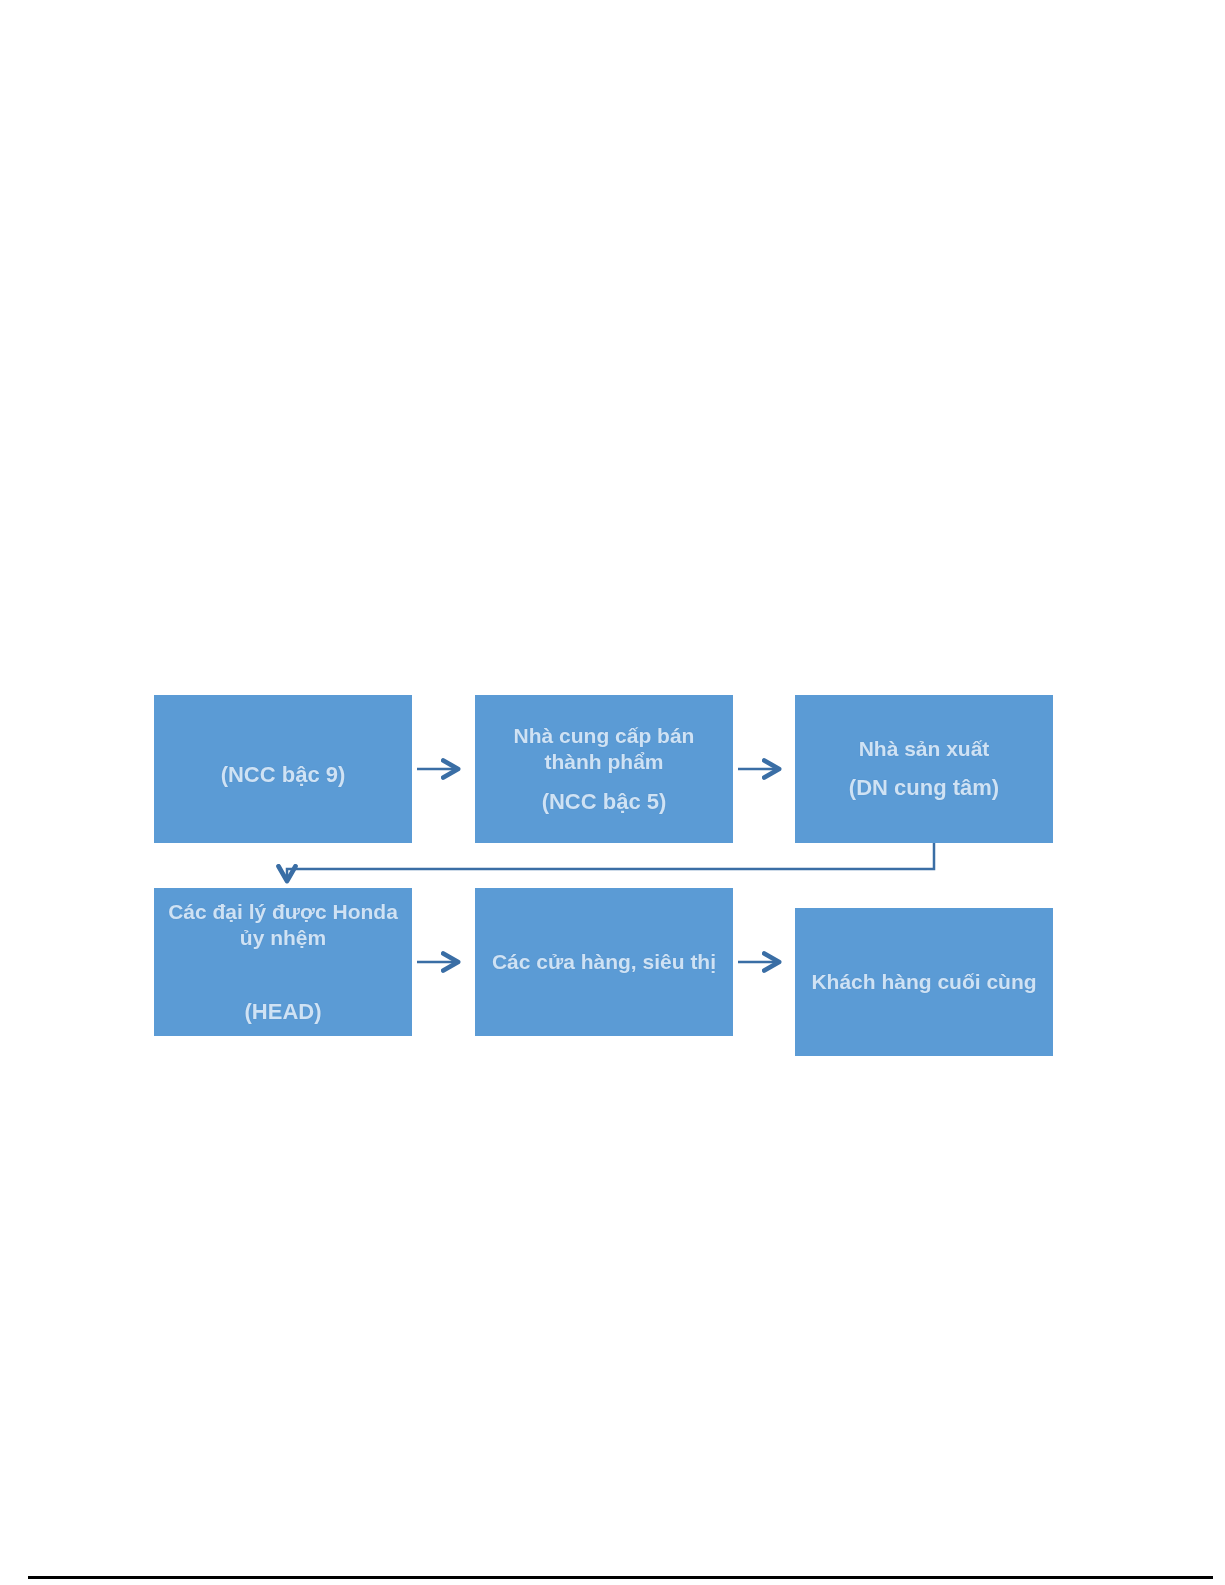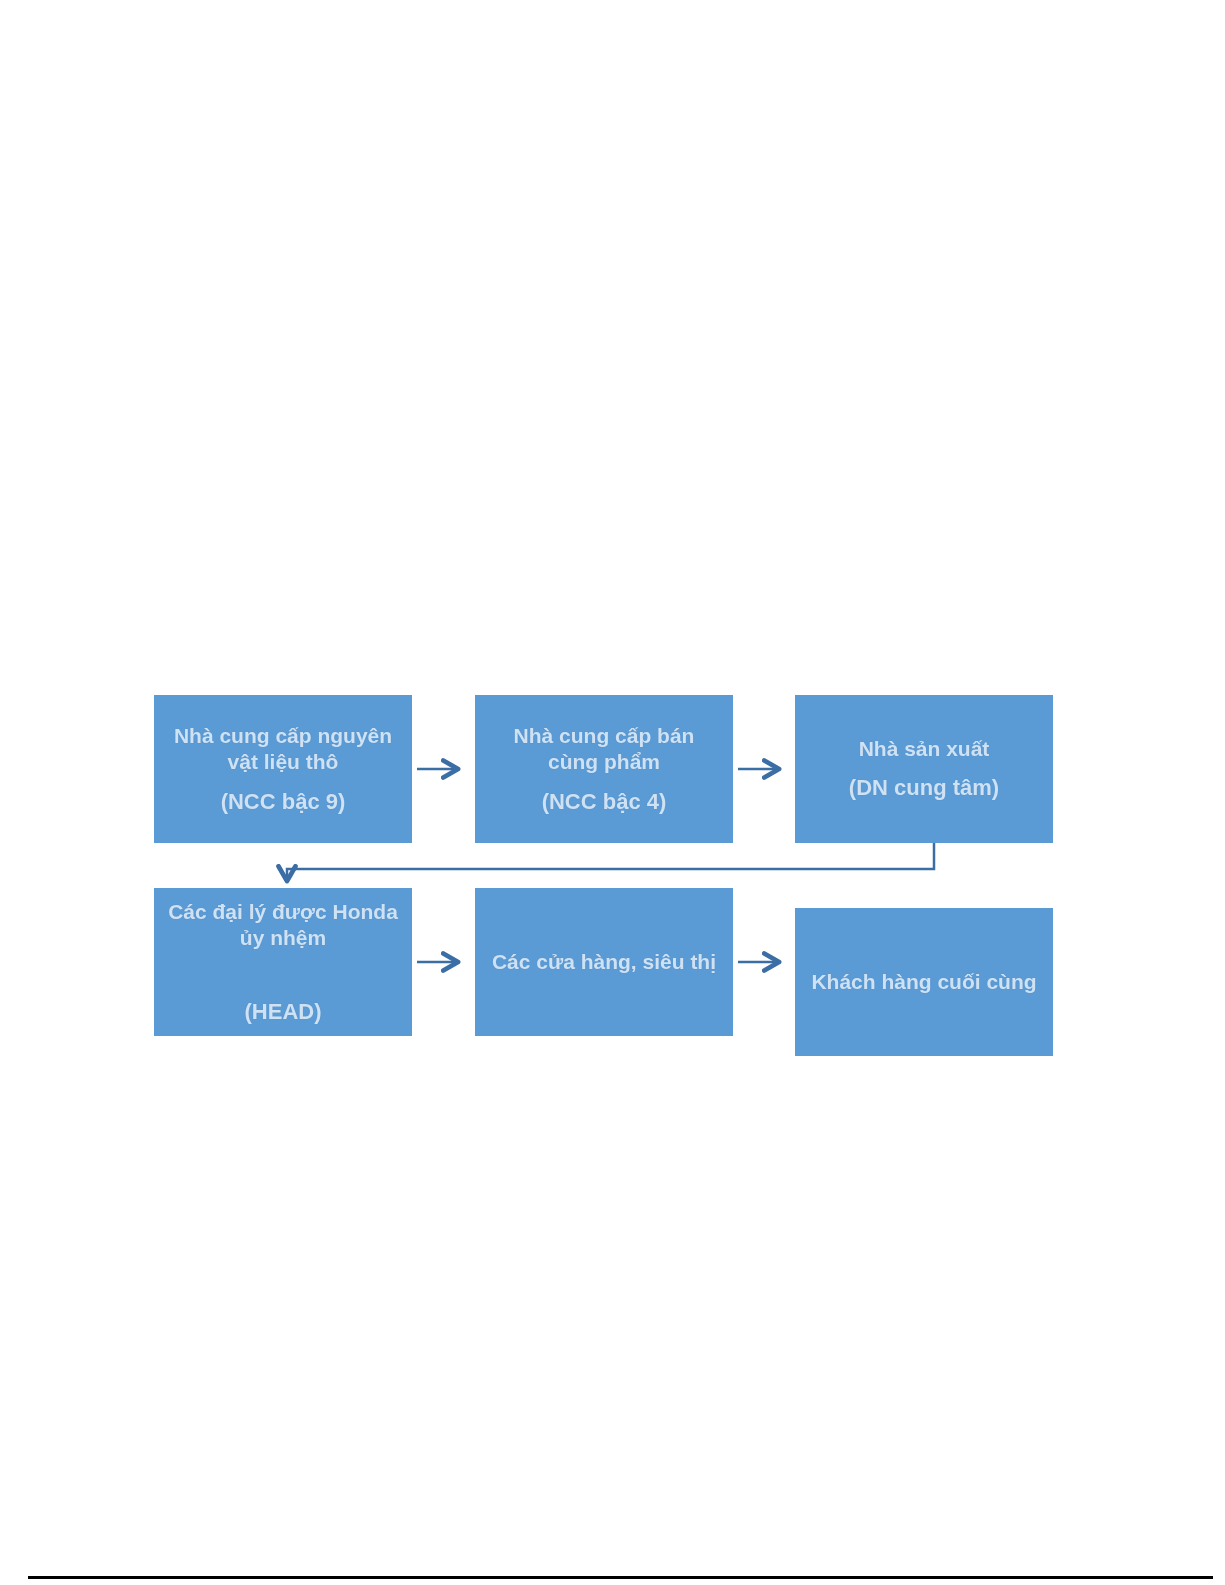--- a/index.html
+++ b/index.html
@@ -52,27 +52,26 @@
     height:3px;
     background:#000000;
   }
 </style>
 </head>
 <body>
 
 <div class="page">
 
   <div class="node" id="n1">
-    <span class="main">Nhà cung cấp nguyên vật liệu thô</span>
     <span class="sub">(NCC bậc 9)</span>
   </div>
 
   <div class="node" id="n2">
-    <span class="main">Nhà cung cấp bán cùng phẩm</span>
-    <span class="sub">(NCC bậc 4)</span>
+    <span class="main">Nhà cung cấp bán thành phẩm</span>
+    <span class="sub">(NCC bậc 5)</span>
   </div>
 
   <div class="node" id="n3">
     <span class="main">Nhà sản xuất</span>
     <span class="sub">(DN cung tâm)</span>
   </div>
 
   <div class="node" id="n4">
     <span class="main">Các đại lý được Honda ủy nhệm</span>
     <span class="sub">(HEAD)</span>

